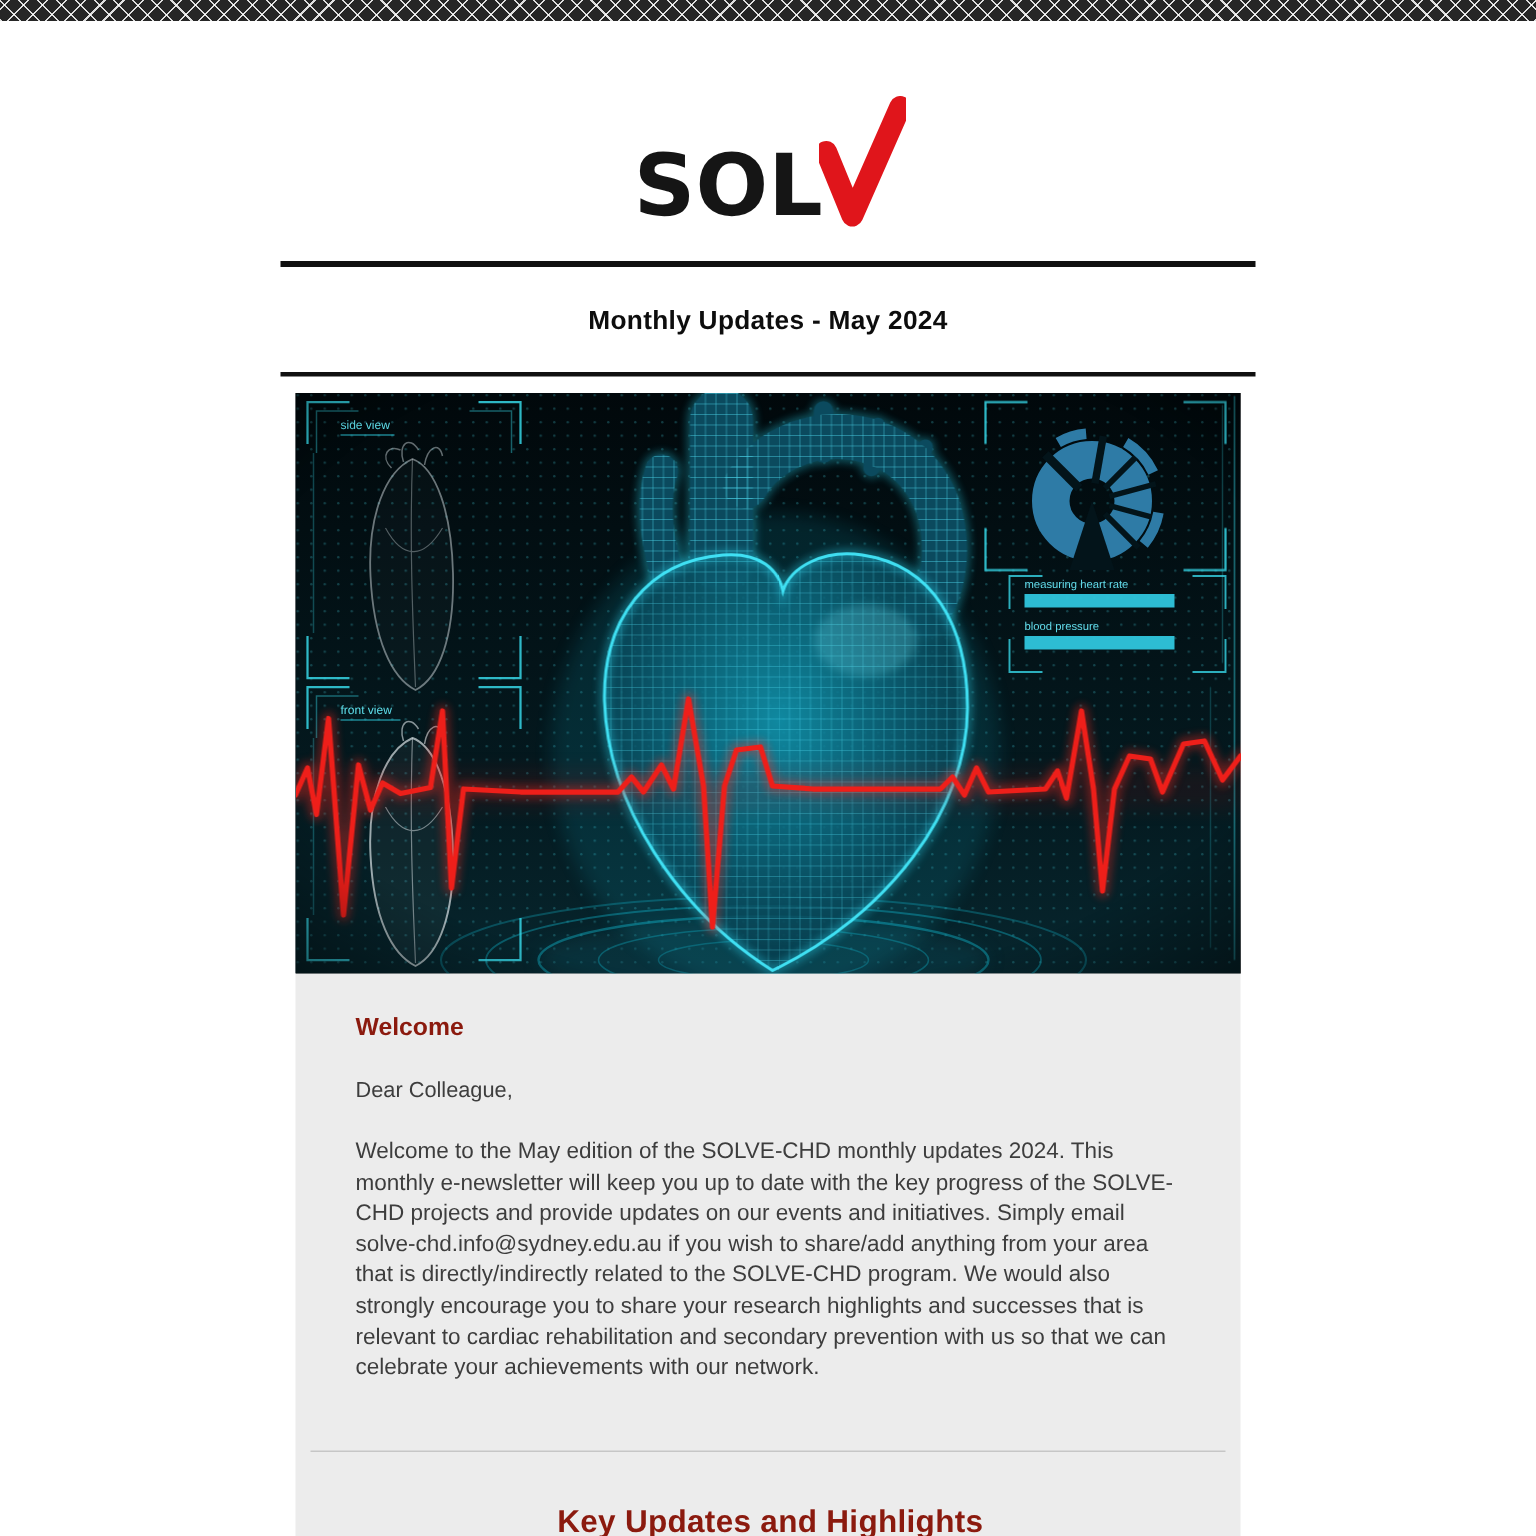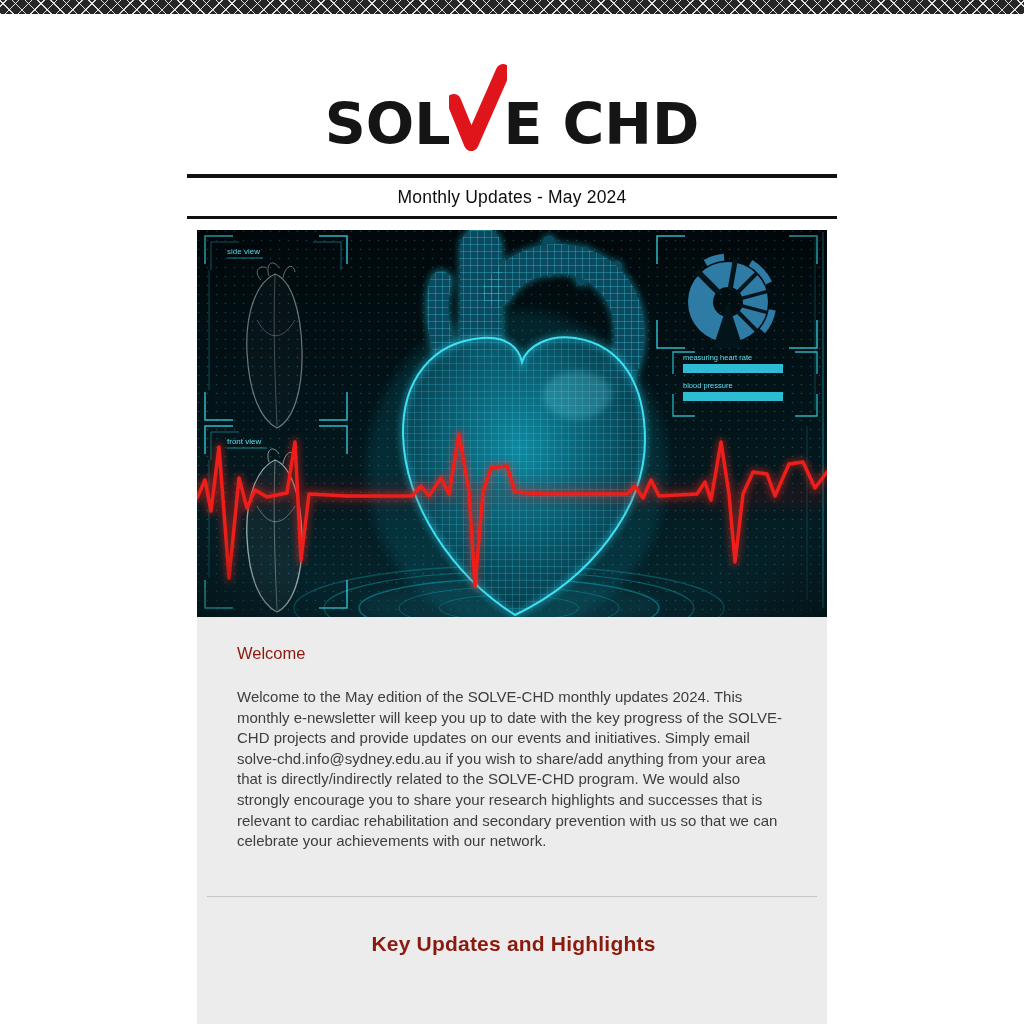--- a/index.html
+++ b/index.html
@@ -21,52 +21,51 @@
   }
   .logo-text{
     font-family:"DejaVu Sans","Liberation Sans",sans-serif;
     font-weight:900;font-size:57px;line-height:55px;color:#151515;
     letter-spacing:0px;
   }
   .logo-check{width:58px;height:88px;margin:0 -3px 0 -2px;display:block;}
   
   .title-band{width:650px;margin:22px auto 0 auto;border-top:4px solid #101010;border-bottom:3px solid #101010;}
   .title-band h2{
-    margin:0;padding:9px 0 8px 0;text-align:center;
-    font-size:17.5px;font-weight:normal;color:#0d0d0d;letter-spacing:.2px;
+    margin:16px;padding:9px 0 8px 0;text-align:center;
+    font-size:17.5px;font-weight:bold;color:#0d0d0d;letter-spacing:.2px;
   }
   
   .hero{width:630px;height:387px;margin:11px auto 0 auto;display:block;background:#02090c;}
   
   .content{
     width:630px;height:409px;margin:0 auto;background:#ececec;box-sizing:border-box;
     padding:27px 37px 0 40px;overflow:hidden;
   }
   .welcome-heading{
-    margin:0 0 24px 0;font-size:16.5px;font-weight:normal;color:#8b1a0e;
+    margin:0 0 24px 0;font-size:16.5px;font-weight:bold;color:#8b1a0e;
   }
   .salutation{margin:0 0 23px 0;font-size:14.5px;color:#3d3d3d;}
   .body-copy{margin:0;font-size:15px;line-height:20.6px;color:#3d3d3d;}
   .divider{border:none;border-top:1px solid #c6c6c6;margin:44px -27px 0 -30px;}
   .highlights-heading{
     margin:35px 0 12px 0;text-align:center;font-size:21px;font-weight:bold;color:#8b1a0e;
     letter-spacing:.2px;
   }
 </style>
 </head>
 <body>
 
 <div class="top-strip"></div>
 
 <div class="logo-row">
   <span class="logo-text">SOL</span>
   <svg class="logo-check" viewBox="0 0 60 90">
     <polyline points="5,38 23,82 56,7" fill="none" stroke="#e0151b" stroke-width="15" stroke-linecap="round" stroke-linejoin="round"></polyline>
   </svg>
-  <span class="logo-text">E CHD</span>
 </div>
 
 <div class="title-band">
   <h2>Monthly Updates - May 2024</h2>
 </div>
 
 <svg class="hero" viewBox="0 0 630 387">
   <defs>
     <linearGradient id="bgG" x1="0" y1="0" x2="0" y2="1">
       <stop offset="0" stop-color="#01080b"></stop>
@@ -217,16 +216,17 @@
     <rect x="0" y="250" width="630" height="28" fill="#a01010" opacity="0.12" filter="url(#b6)" stroke="none"></rect>
     <path d="M0,268 L8,250 L14,281 L22,217 L32,348 L42,248 L50,278 L58,260 L70,267 L90,263 L98,212 L104,330 L112,264 L150,266 L215,266 L224,256 L232,266 L244,248 L252,264 L262,204 L272,262 L278,356 L286,262 L294,238 L310,236 L318,262 L345,264 L430,264 L438,256 L446,268 L454,250 L462,266 L500,264 L508,252 L514,270 L524,212 L532,264 L538,332 L546,264 L556,242 L570,244 L578,266 L592,234 L606,232 L618,258 L630,242" stroke="#ff2a22" stroke-width="9" opacity="0.35" filter="url(#b3)"></path>
     <path d="M0,268 L8,250 L14,281 L22,217 L32,348 L42,248 L50,278 L58,260 L70,267 L90,263 L98,212 L104,330 L112,264 L150,266 L215,266 L224,256 L232,266 L244,248 L252,264 L262,204 L272,262 L278,356 L286,262 L294,238 L310,236 L318,262 L345,264 L430,264 L438,256 L446,268 L454,250 L462,266 L500,264 L508,252 L514,270 L524,212 L532,264 L538,332 L546,264 L556,242 L570,244 L578,266 L592,234 L606,232 L618,258 L630,242" stroke="#ee1f1a" stroke-width="3.5"></path>
   </g>
 
   <rect x="0" y="0" width="630" height="387" fill="url(#vg)"></rect>
 </svg>
 
 <div class="content">
   <h3 class="welcome-heading">Welcome</h3>
+  <p class="salutation">Dear Colleague,</p>
   <p class="body-copy">Welcome to the May edition of the SOLVE-CHD monthly updates 2024. This monthly e-newsletter will keep you up to date with the key progress of the SOLVE-CHD projects and provide updates on our events and initiatives. Simply email solve-chd.info@sydney.edu.au if you wish to share/add anything from your area that is directly/indirectly related to the SOLVE-CHD program. We would also strongly encourage you to share your research highlights and successes that is relevant to cardiac rehabilitation and secondary prevention with us so that we can celebrate your achievements with our network.</p>
   <hr class="divider">
   <h2 class="highlights-heading">Key Updates and Highlights</h2>
 </div>
 
 </body></html>

